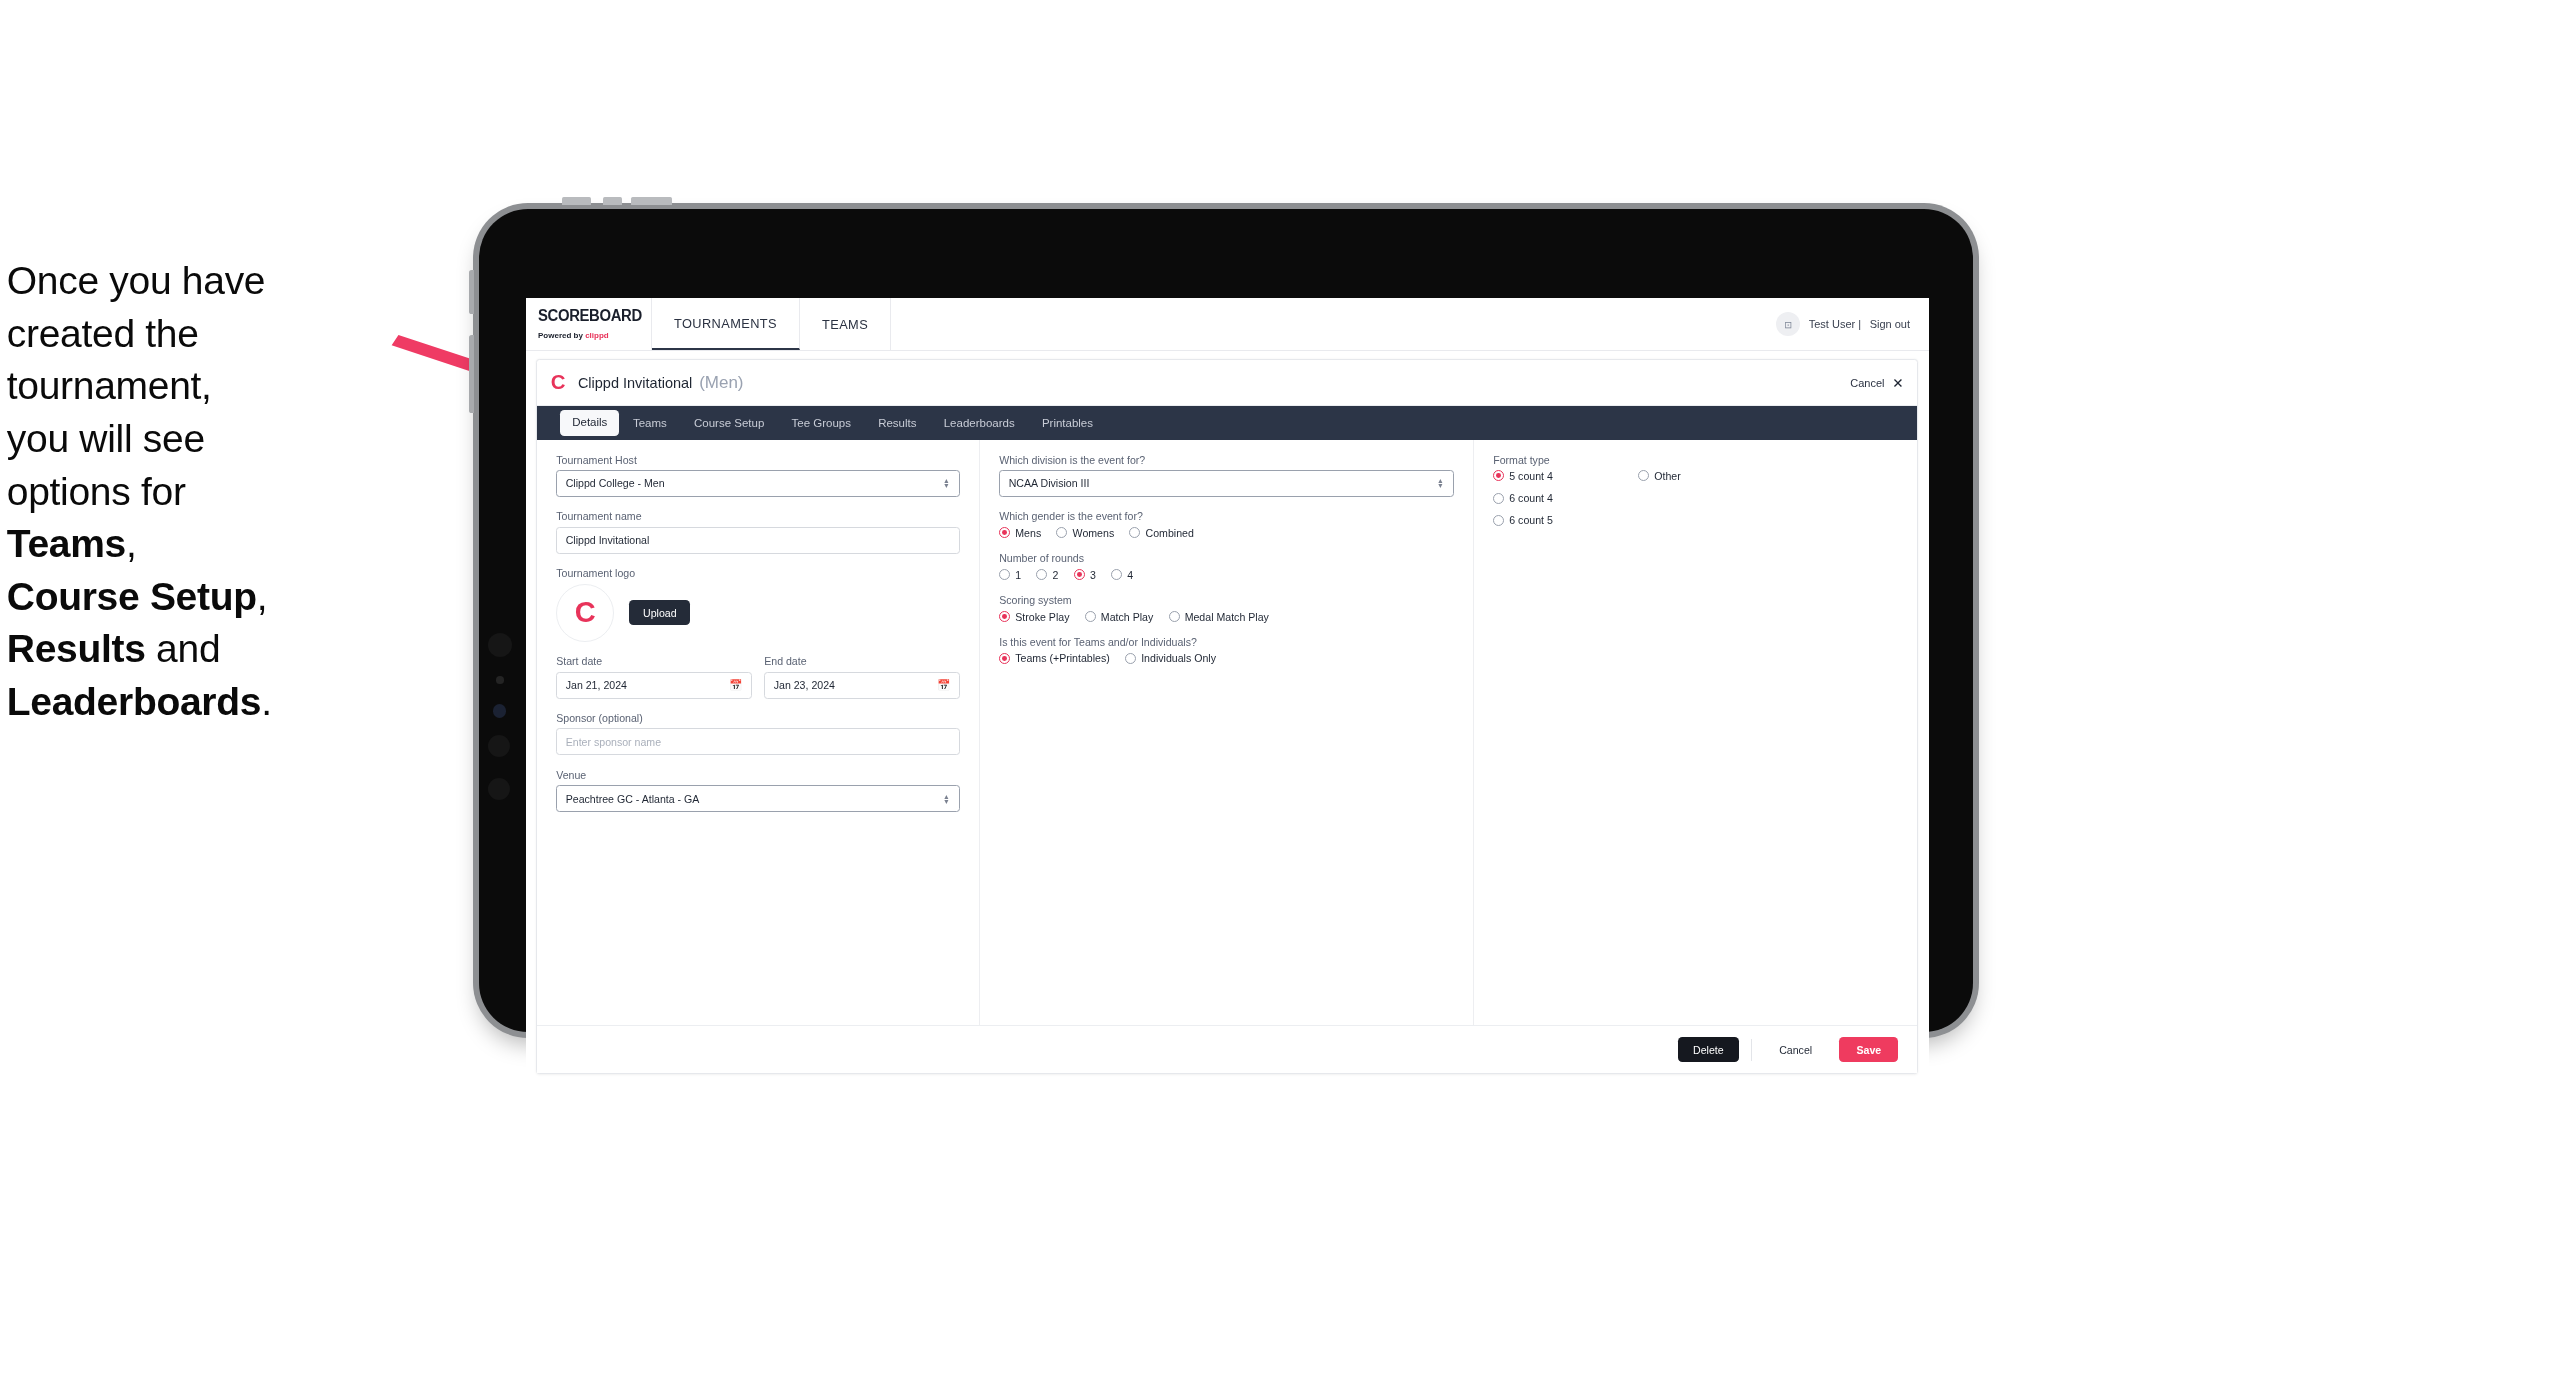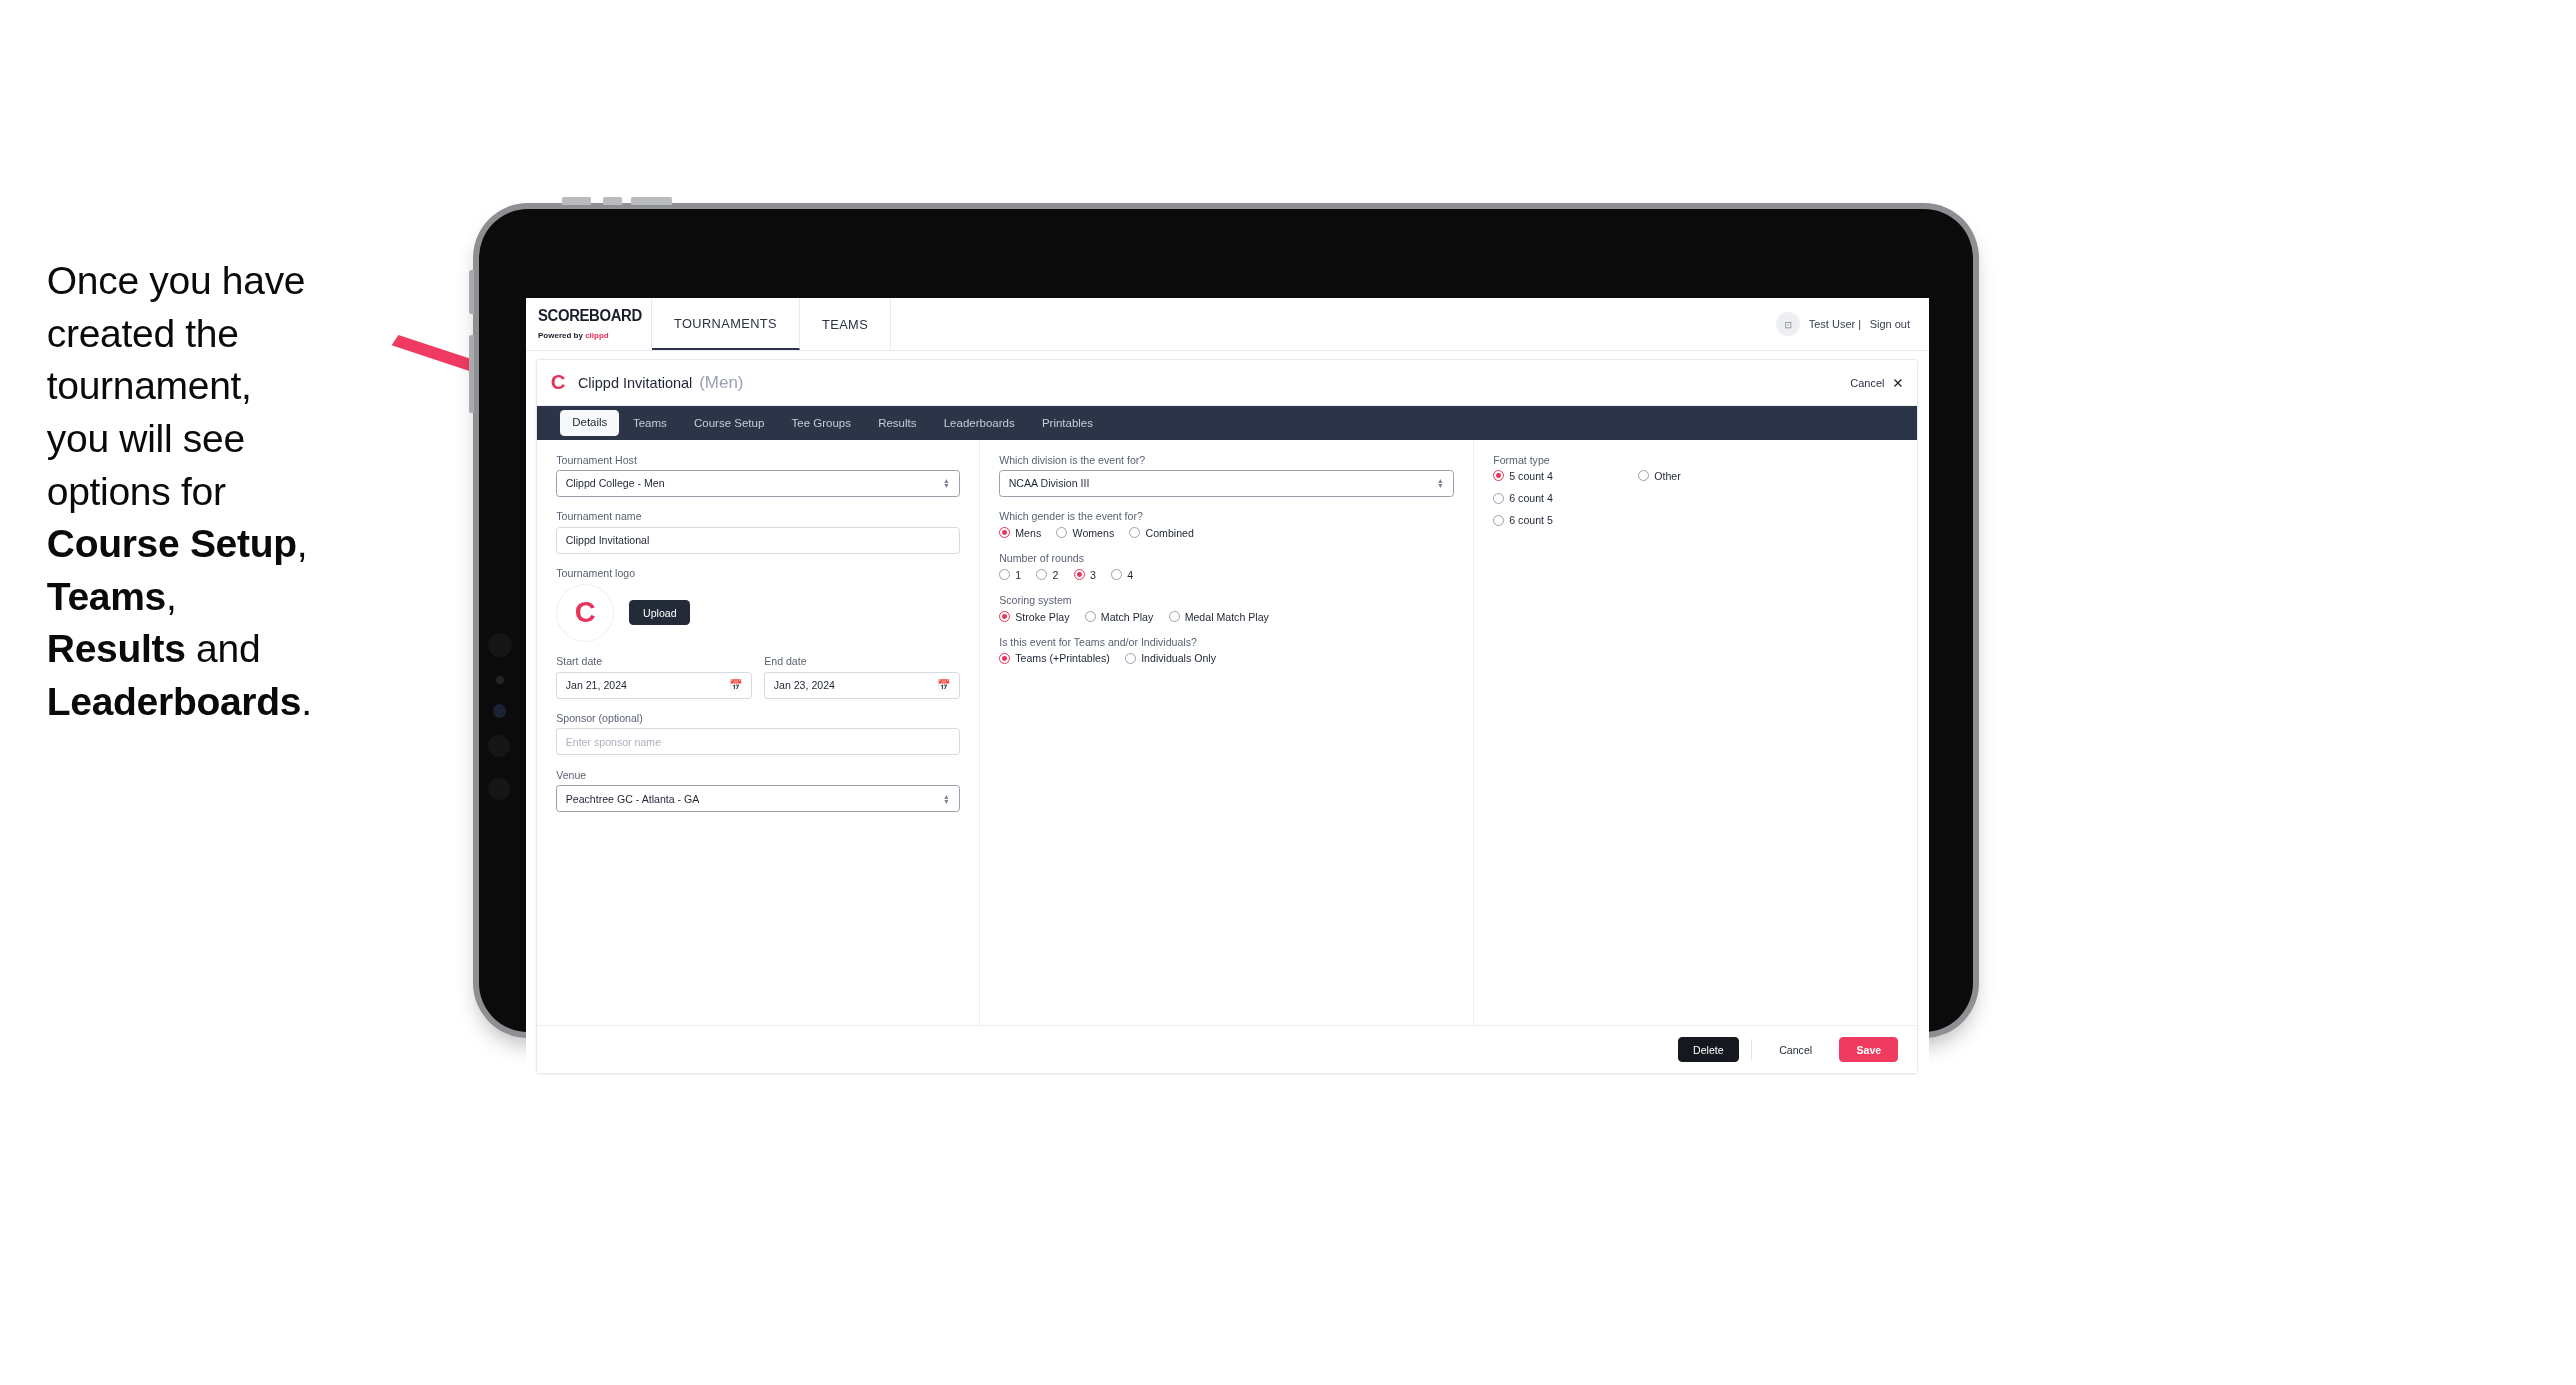--- a/index.html
+++ b/index.html
@@ -12,21 +12,20 @@
 
   
   #annotation {
     position: absolute;
     left: 6.8px; top: 255px;
     width: 426px;
     font-size: 39px;
     line-height: 1.35;
     color: #0a0a0a;
     letter-spacing: -0.3px;
-    margin-left: 40px;
   }
   #annotation .b { font-weight: 700; }
 
   
   #arrow-svg {
     position: absolute;
     left: 366px; top: 323px;
     width: 341px; height: 196px;
     overflow: visible;
     pointer-events: none;
@@ -296,24 +295,24 @@
 </head>
 <body>
 
 <div id="annotation">
   <div>Once you have</div>
   <div>created the</div>
   <div>tournament,</div>
   <div>you will see</div>
   <div>options for</div>
   <div>
-    <span class="b">Course Setup</span><span>,</span>
+    <span class="b">Teams</span><span>,</span>
   </div>
   <div>
-    <span class="b">Teams</span><span>,</span>
+    <span class="b">Course Setup</span><span>,</span>
   </div>
   <div>
     <span class="b">Results</span><span> and</span>
   </div>
   <div>
     <span class="b">Leaderboards</span><span>.</span>
   </div>
 </div>
 
 <svg id="arrow-svg" viewBox="0 0 400 230">

